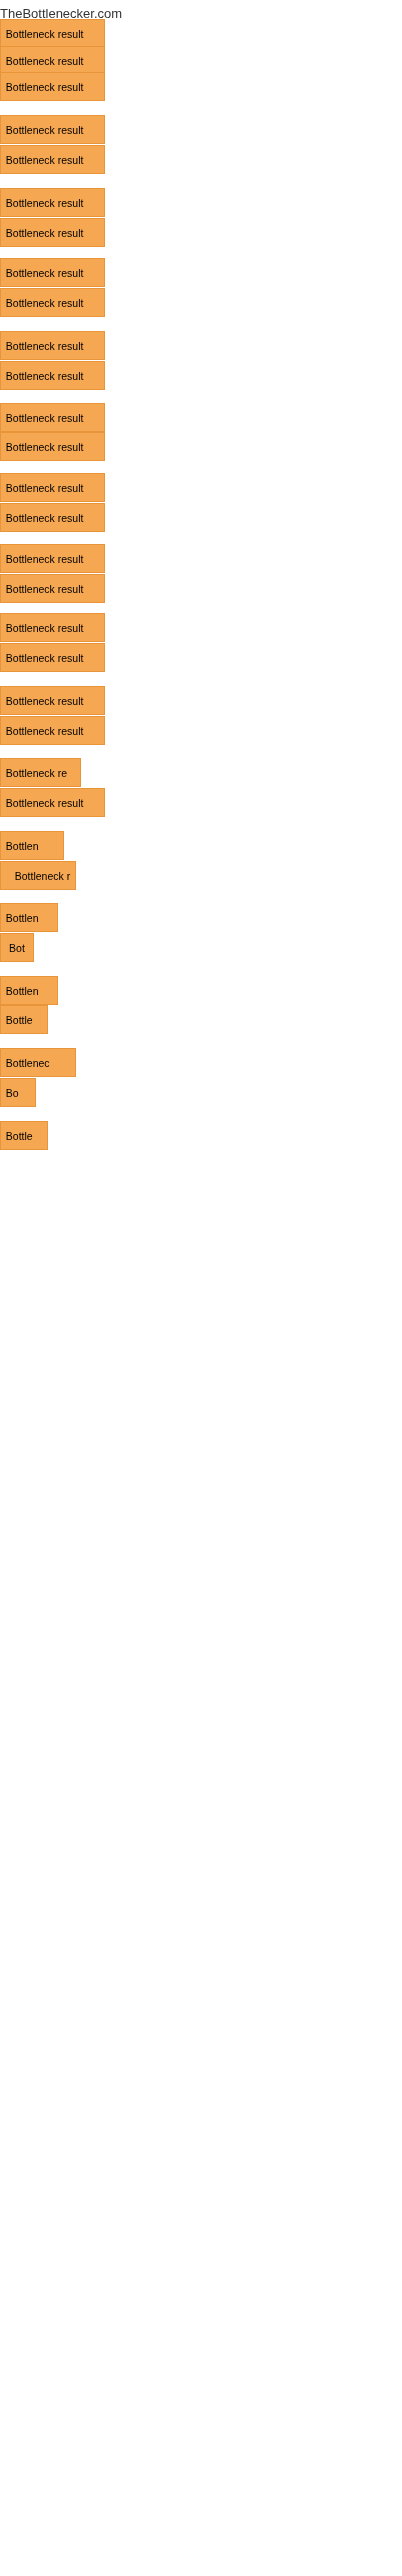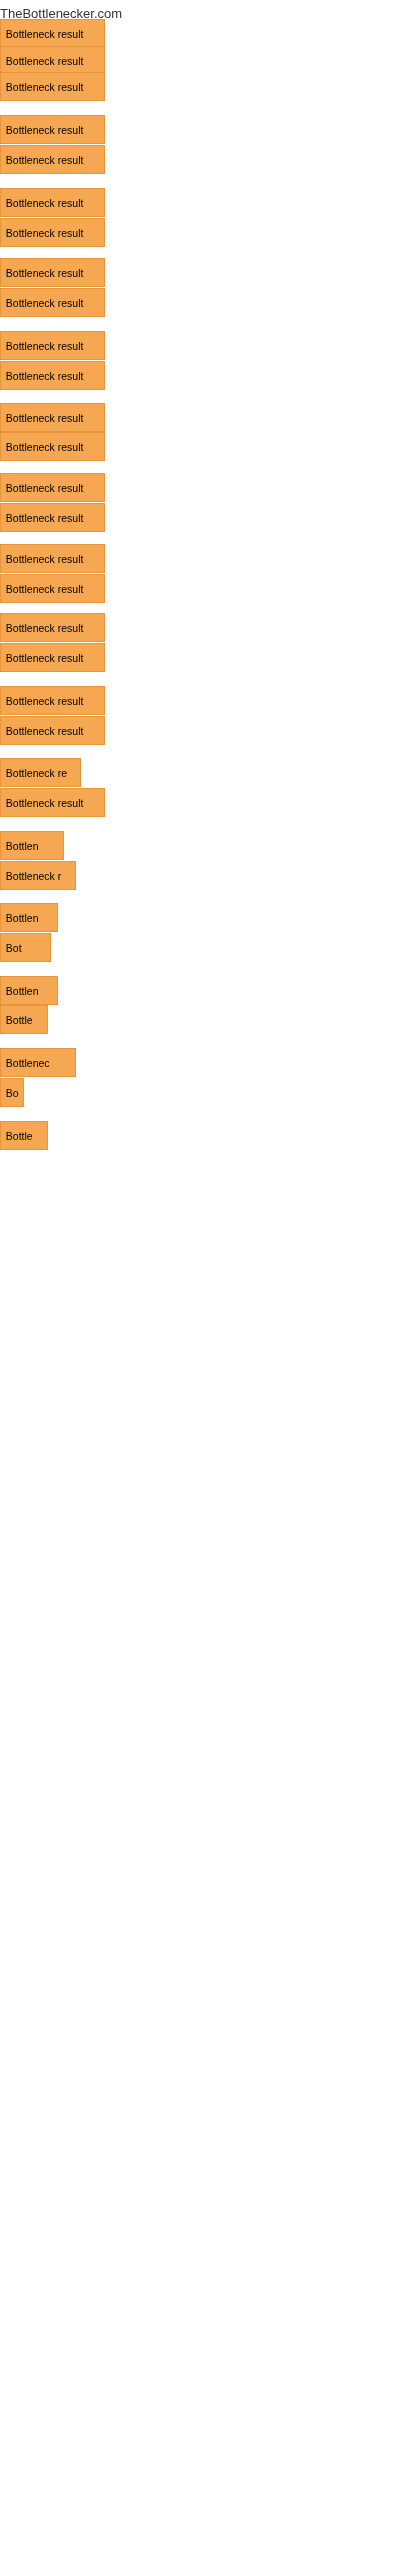--- a/index.html
+++ b/index.html
@@ -115,37 +115,37 @@
   </div>
 <div class="bottleneck-item" style="top: 758px; width: 81px;">
     <span>Bottleneck re</span>
   </div>
 <div class="bottleneck-item" style="top: 788px; width: 105px;">
     <span>Bottleneck result</span>
   </div>
 <div class="bottleneck-item" style="top: 831px; width: 64px;">
     <span>Bottlen</span>
   </div>
-<div class="bottleneck-item" style="top: 861px; width: 76px;">
+<div class="bottleneck-item" style="top: 861px; width: 76px; justify-content: flex-end;">
     <span>Bottleneck r</span>
   </div>
 <div class="bottleneck-item" style="top: 903px; width: 58px;">
     <span>Bottlen</span>
   </div>
-<div class="bottleneck-item" style="top: 933px; width: 51px;">
+<div class="bottleneck-item" style="top: 933px; width: 34px; justify-content: center;">
     <span>Bot</span>
   </div>
 <div class="bottleneck-item" style="top: 976px; width: 58px;">
     <span>Bottlen</span>
   </div>
 <div class="bottleneck-item" style="top: 1005px; width: 48px;">
     <span>Bottle</span>
   </div>
 <div class="bottleneck-item" style="top: 1048px; width: 76px;">
     <span>Bottlenec</span>
   </div>
-<div class="bottleneck-item" style="top: 1078px; width: 24px;">
+<div class="bottleneck-item" style="top: 1078px; width: 36px;">
     <span>Bo</span>
   </div>
 <div class="bottleneck-item" style="top: 1121px; width: 48px;">
     <span>Bottle</span>
   </div>
 
 
 </body></html>

